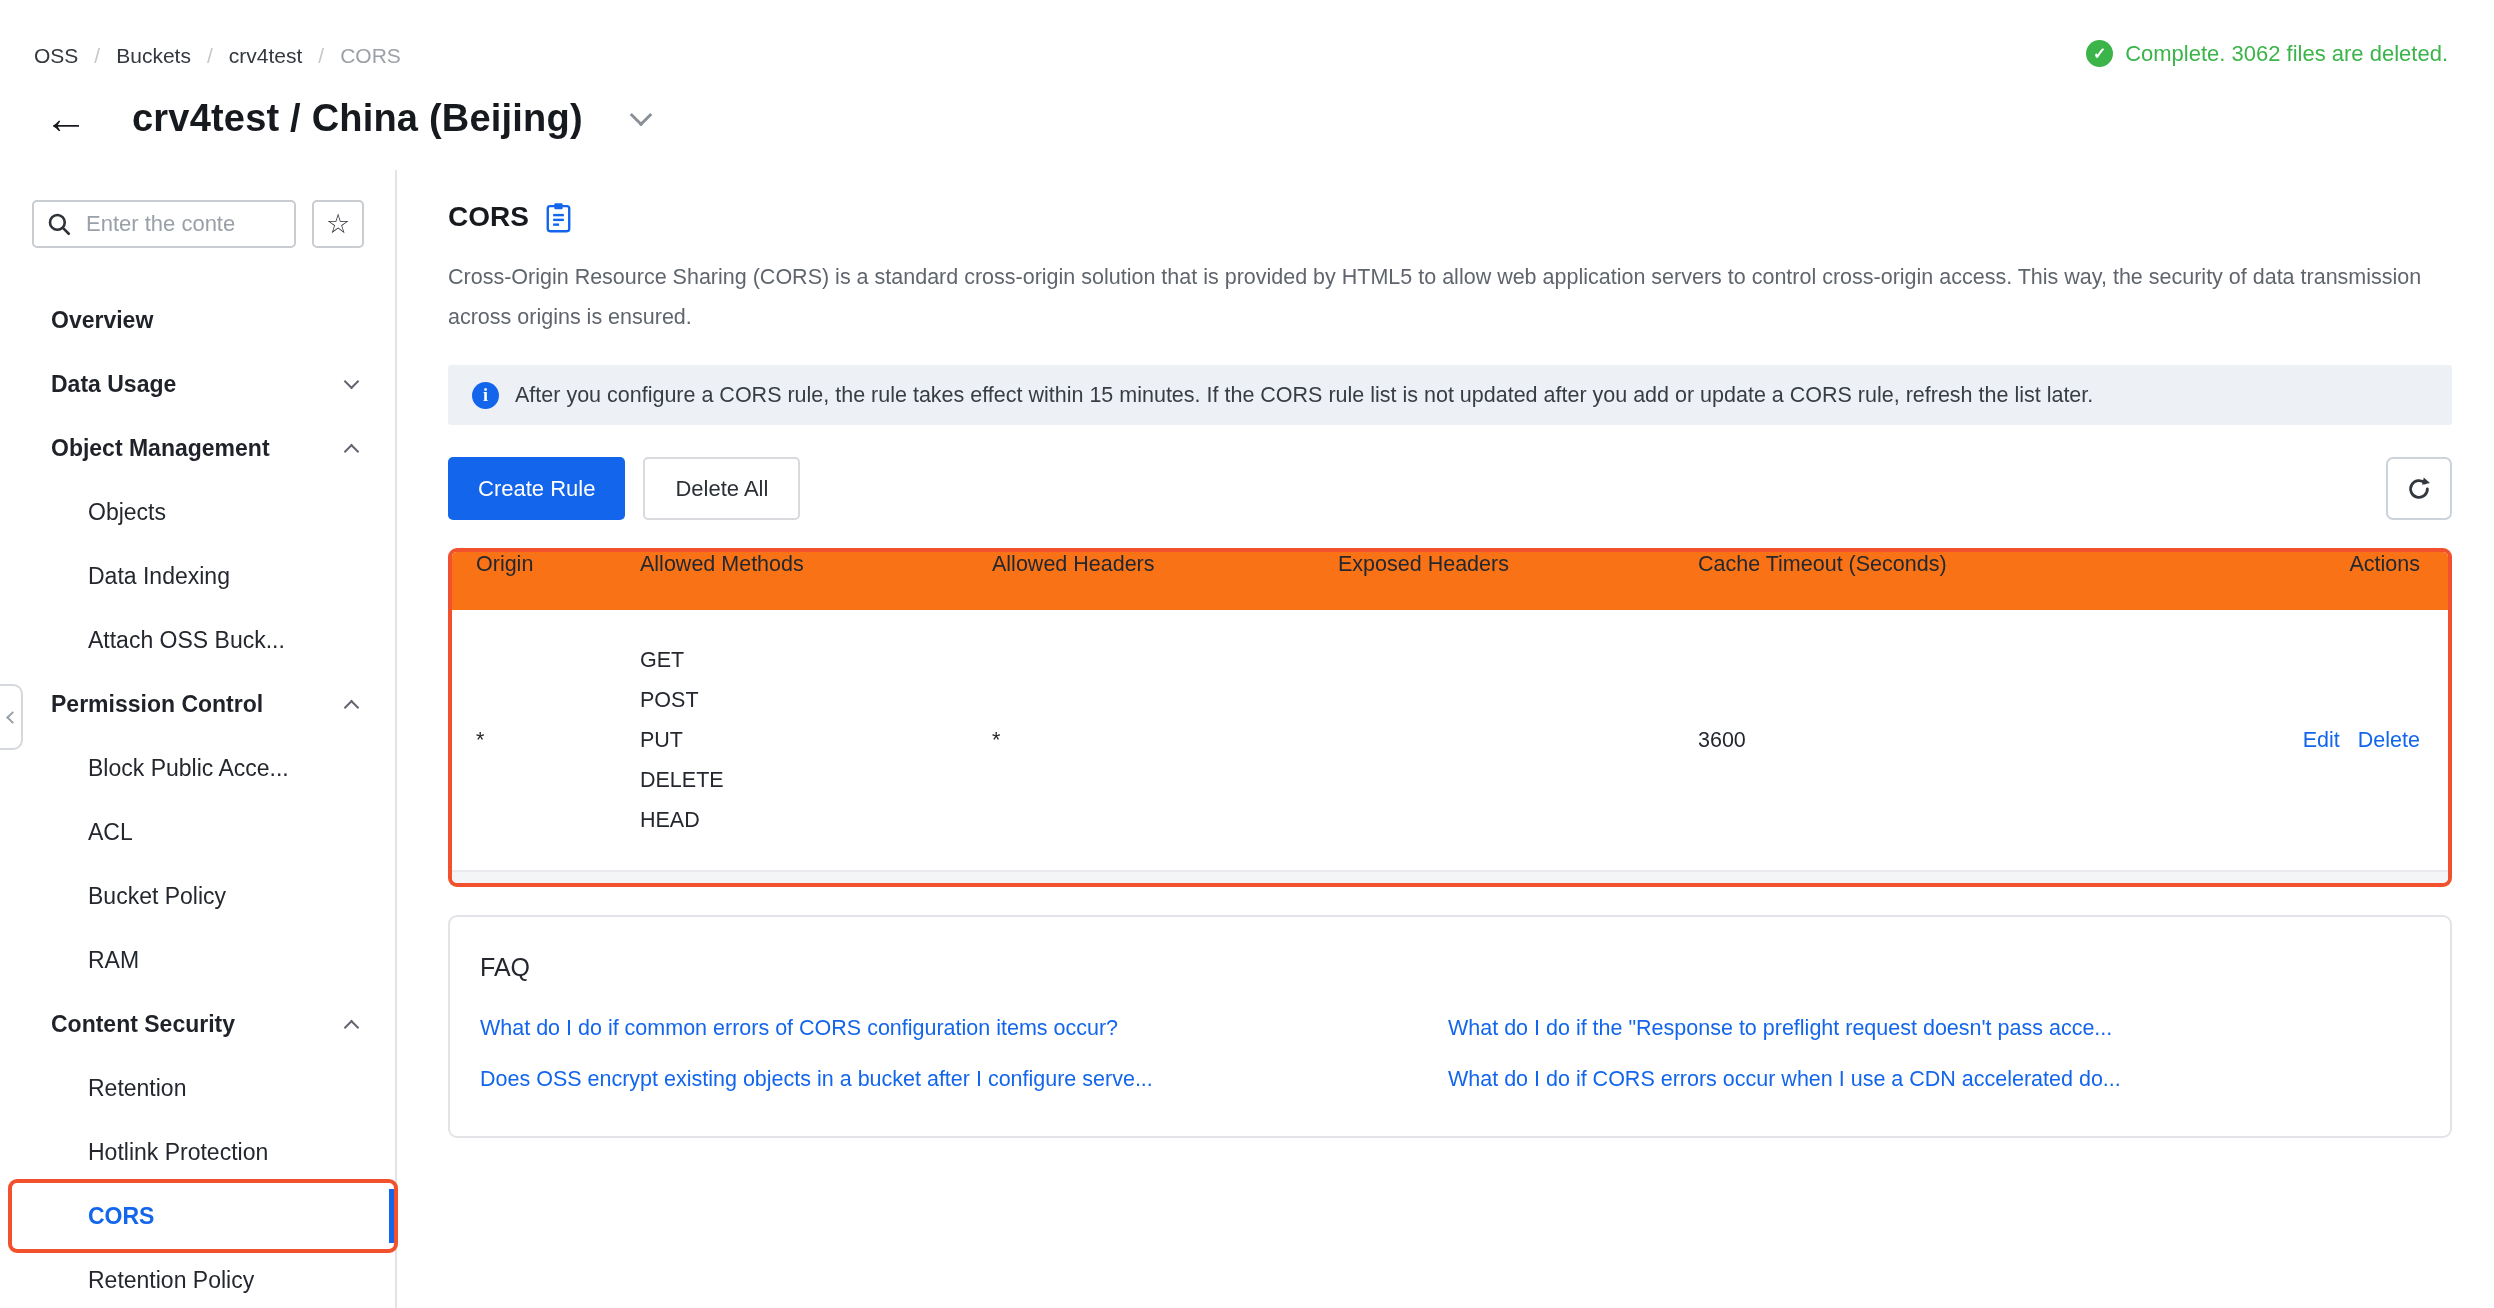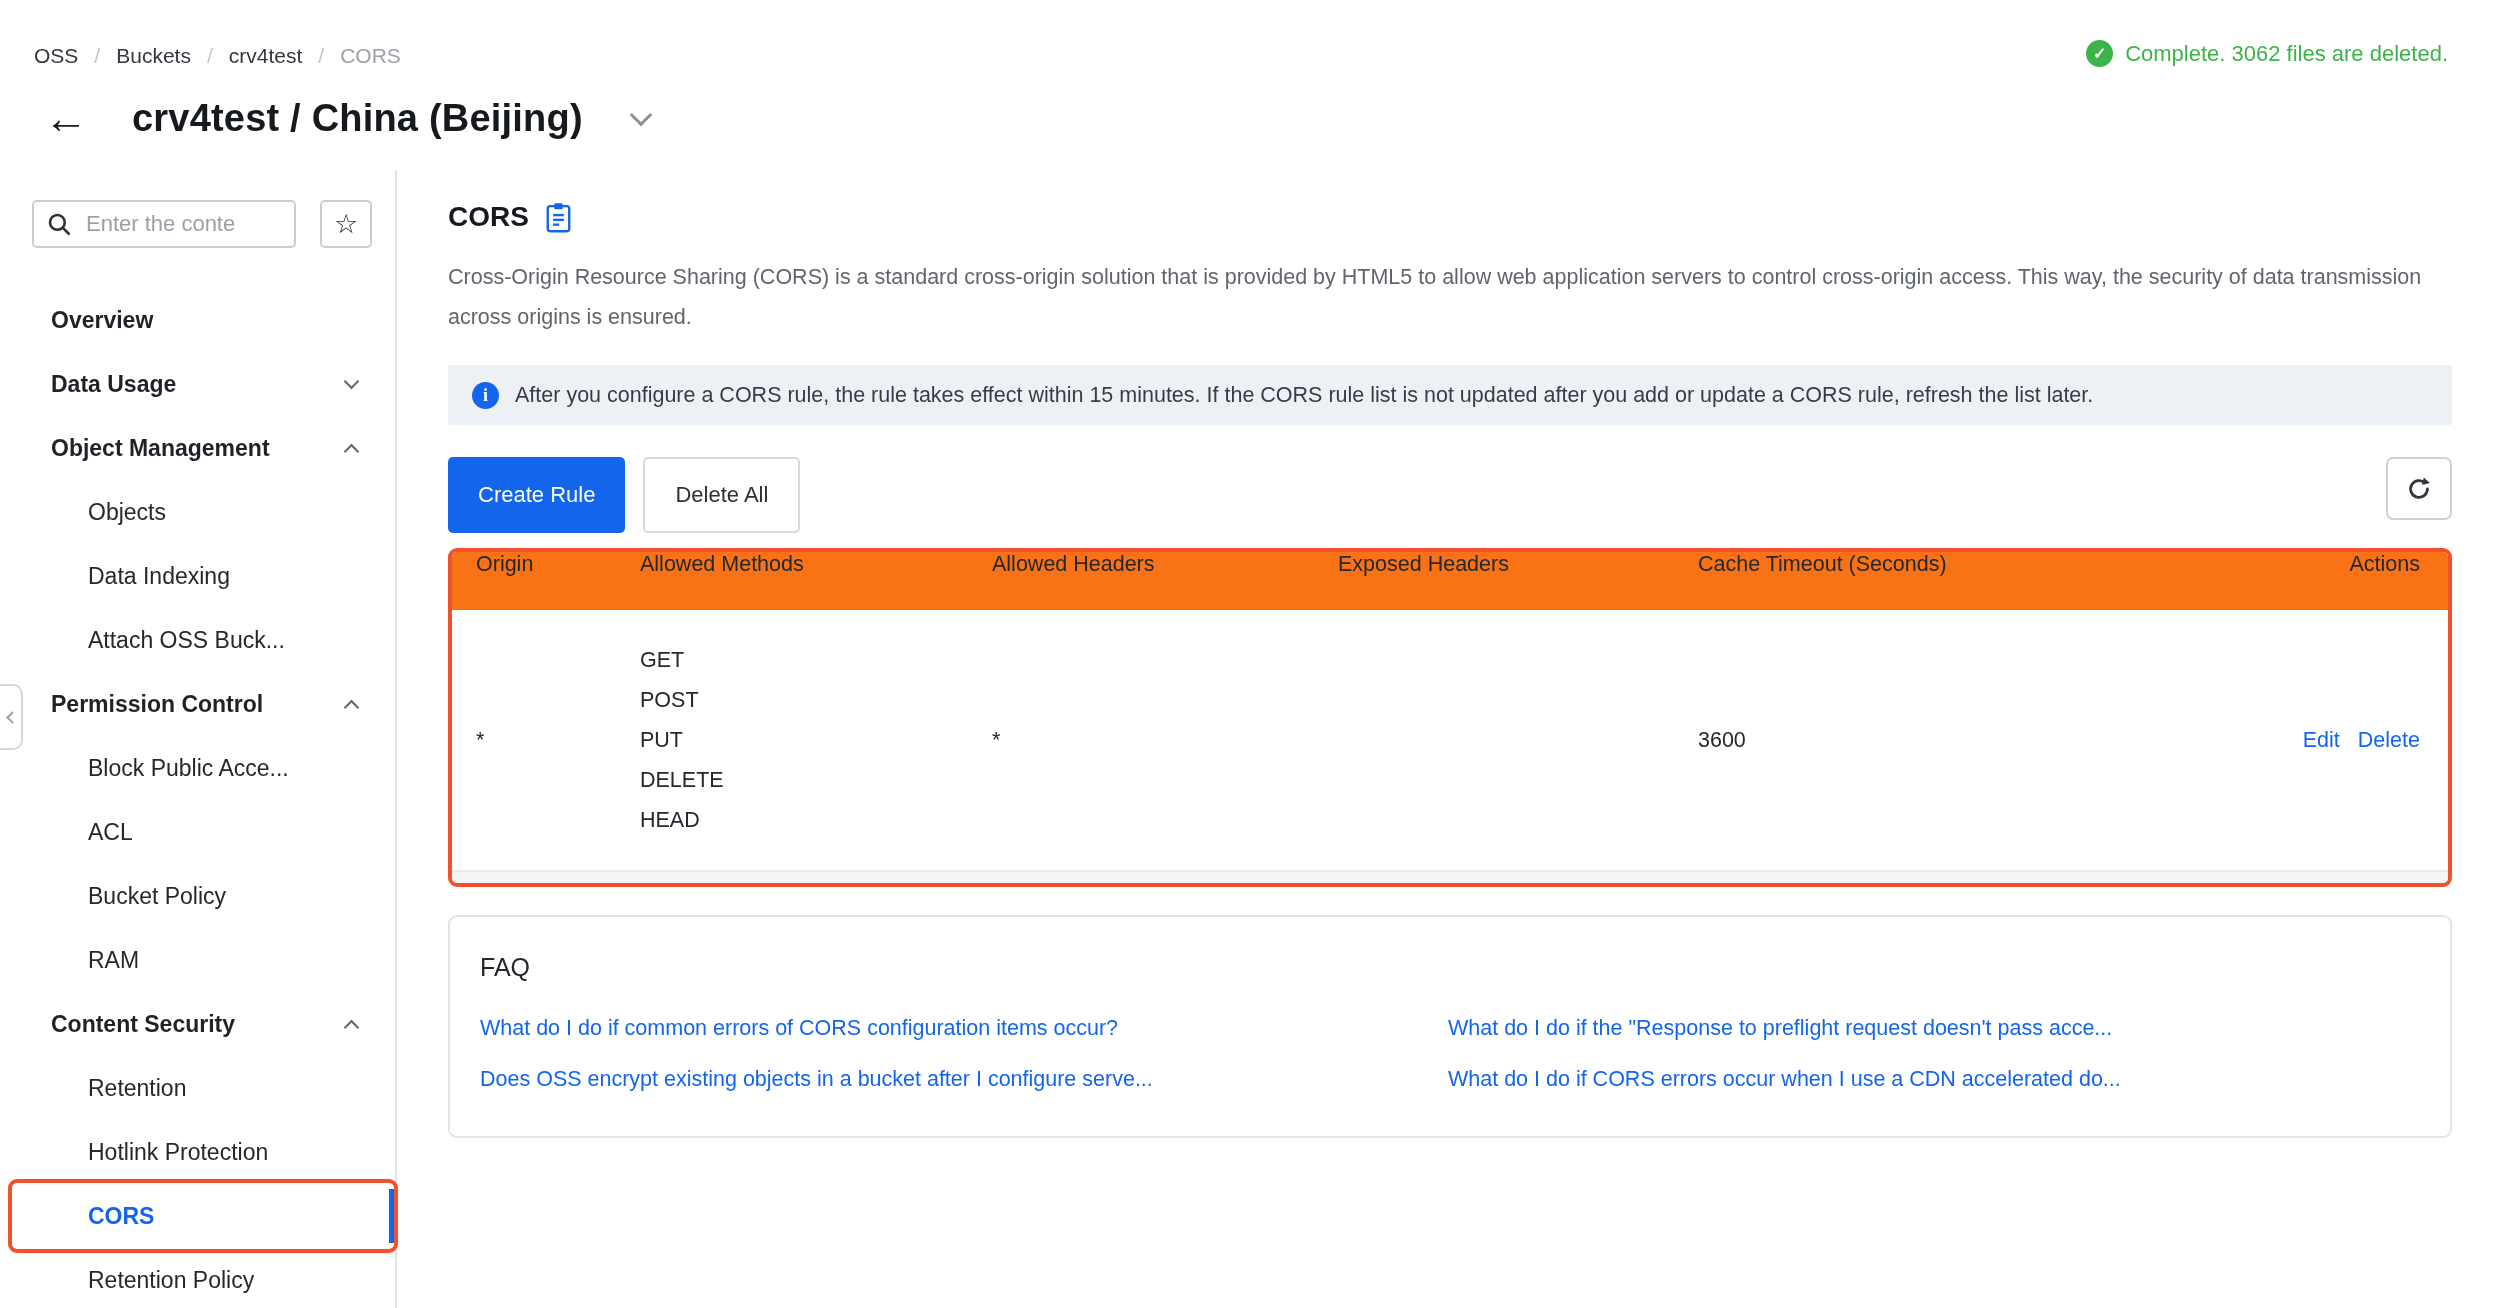--- a/index.html
+++ b/index.html
@@ -23,21 +23,21 @@
   .chev { display:inline-block; width:13px; height:13px;
     border-right:3px solid #8a9097; border-bottom:3px solid #8a9097; }
   .chev-down { transform:rotate(45deg); margin-top:-6px; }
   .chev-up { transform:rotate(-135deg); margin-top:6px; }
   .chev-left { transform:rotate(135deg); }
   .title-chev { width:16px; height:16px; margin-left:6px; }
 
   
   .sidebar { position:absolute; left:0; top:170px; bottom:0; width:397px; background:#fff;
     border-right:2px solid #e2e4e8; }
-  .search-row { display:flex; gap:24px; margin:30px 12px 0 32px; }
+  .search-row { display:flex; gap:16px; margin:30px 12px 0 32px; }
   .search-box { position:relative; width:264px; height:48px; }
   .search-box input { width:100%; height:100%; border:2px solid #c9cdd1; border-radius:5px;
     padding:0 10px 0 52px; font-size:22px; color:#33383f; outline:none;
     font-family:"Liberation Sans", sans-serif; }
   .search-box input::placeholder { color:#9aa0a8; }
   .search-icon { position:absolute; left:14px; top:11px; }
   .star-btn { width:52px; height:48px; border:2px solid #c9cdd1; border-radius:5px; background:#fff;
     font-size:27px; color:#2d3238; display:flex; align-items:center; justify-content:center; cursor:pointer; }
   .menu { margin-top:40px; }
   .menu-item { position:relative; height:64px; display:flex; align-items:center; font-size:23px;
@@ -61,21 +61,21 @@
   .main-heading { font-size:28px; font-weight:700; color:#16191d; }
   .doc-icon { margin-top:2px; cursor:pointer; }
   .description { margin-top:24px; font-size:21.5px; line-height:40px; color:#60656d; }
   .notice { margin-top:28px; height:60px; background:#edf0f5; border-radius:3px; display:flex;
     align-items:center; padding:0 24px; gap:16px; font-size:21.5px; color:#383d45; }
   .info-icon { flex:none; width:27px; height:27px; border-radius:50%; background:#1366ec; color:#fff;
     display:flex; align-items:center; justify-content:center; font-size:18px; font-weight:bold;
     font-family:"Liberation Serif", serif; }
 
   .actions-row { margin-top:32px; position:relative; display:flex; gap:18px; height:63px; }
-  .btn { height:76px; padding:4px 30px; font-size:22px; border-radius:5px; cursor:pointer;
+  .btn { height:63px; padding:4px 30px; font-size:22px; border-radius:5px; cursor:pointer;
     font-family:"Liberation Sans", sans-serif; }
   .btn-primary { background:#1366ec; border:none; color:#fff; }
   .btn-default { background:#fff; border:2px solid #d8dade; color:#2b3036;text-align:center; }
   .btn-refresh { position:absolute; right:0; top:0; width:66px; height:63px; background:#fff;
     border:2px solid #ccd3da; border-radius:7px; display:flex; align-items:center; justify-content:center;
     cursor:pointer; }
 
   
   .table-wrap { margin-top:28px; border:4px solid #f2512e; border-radius:9px; overflow:hidden; background:#fff; }
   .thead { display:flex; height:58px; background:#f97316; align-items:flex-start; font-size:21.5px; color:#24282e; }

